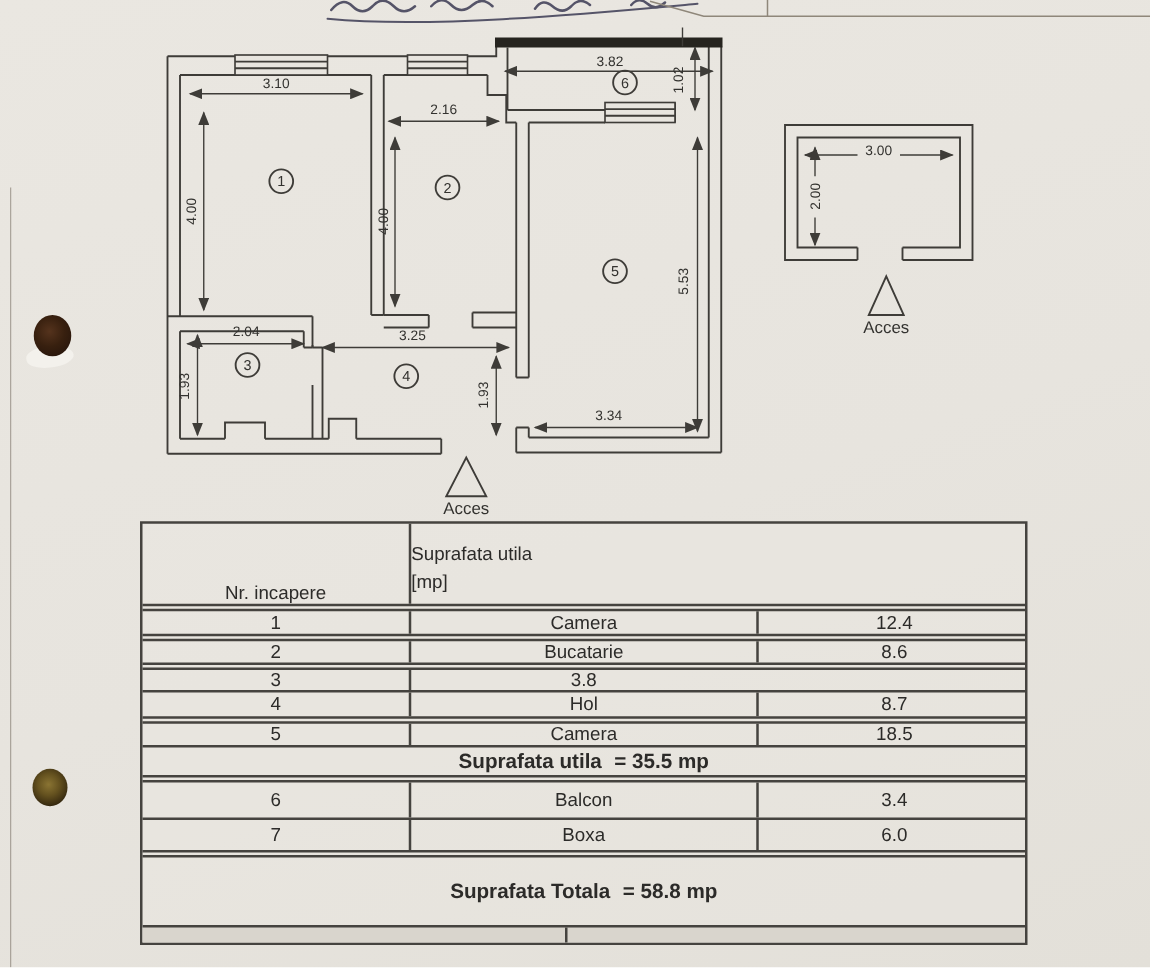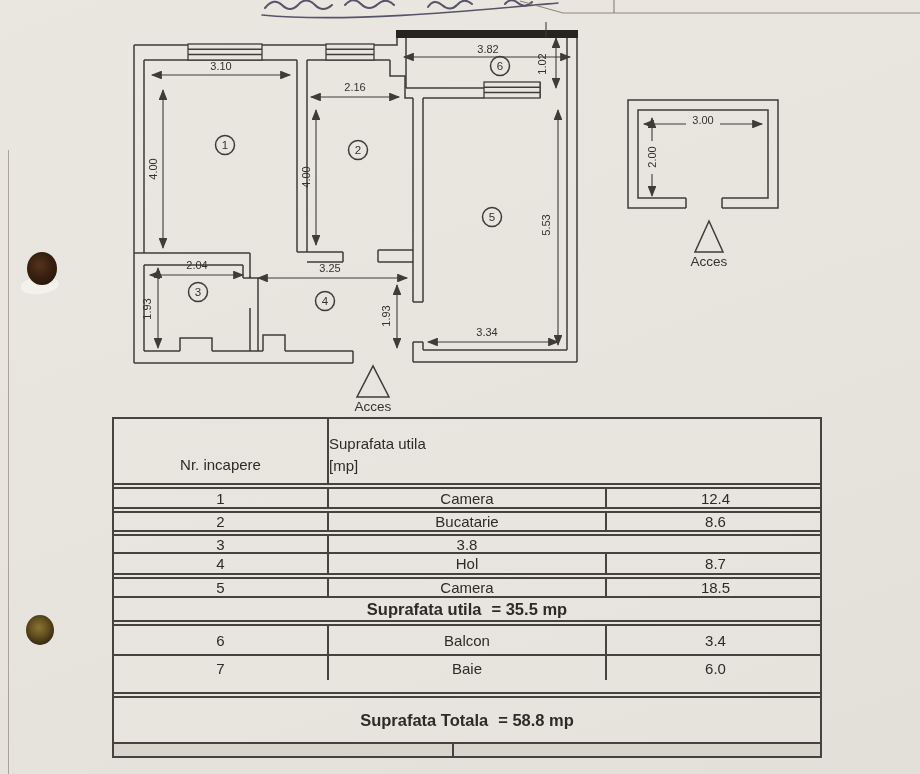--- a/index.html
+++ b/index.html
@@ -38,30 +38,30 @@
   .tr { display:grid; grid-template-columns:213px 278px 219px;
     border-top:2px solid #45433f; }
   .tr.first { border-top:none; }
   .tr.dbl { border-top:6px double #45433f; }
   .td { display:flex; align-items:center; justify-content:center;
     border-left:2px solid #45433f; font-size:15px; color:#2c2b29; overflow:hidden; }
   .td:first-child { border-left:none; }
   .tr.span .td { border-left:none; }
   .hdr { height:64px; }
   .hdr .td { align-items:flex-start; padding-top:7px; }
-  .hdr .td.low { align-items:flex-end; padding-bottom:10px; }
+  .hdr .td.low { align-items:flex-end; }
   .hdr .col3 { flex-direction:column; line-height:1.45; }
   .row-sm   { height:24px; }
   .row-sm2  { height:23px; }
   .row-sm3  { height:22px; }
   .row-sm4  { height:21px; }
   .row-md   { height:34px; }
   .row-md2  { height:26px; }
   .row-sub  { height:24px; }
-  .row-tot  { height:50px;margin-top:12px; }
+  .row-tot  { height:60px; }
   .bold-line { font-weight:bold; font-size:16.5px; }
   .bold-line .gap { display:inline-block; width:10px; }
   .row-partial { height:14px; background:#d9d5cd; grid-template-columns:338px 1fr; }
   .row-partial .td { border-left:2px solid #45433f; }
   .row-partial .td:first-child { border-left:none; }
 </style>
 </head>
 <body>
 
 <div class="page">
@@ -252,21 +252,21 @@
       </div>
     </div>
 
     <div class="tr dbl row-md">
       <div class="td">6</div>
       <div class="td">Balcon</div>
       <div class="td">3.4</div>
     </div>
     <div class="tr row-md2">
       <div class="td">7</div>
-      <div class="td">Baie</div>
+      <div class="td">Boxa</div>
       <div class="td">6.0</div>
     </div>
 
     <div class="tr dbl span row-tot" style="grid-template-columns:1fr;">
       <div class="td bold-line">
         <span>Suprafata Totala</span>
           <span class="gap"></span>
           <span>= 58.8 mp</span>
       </div>
     </div>

